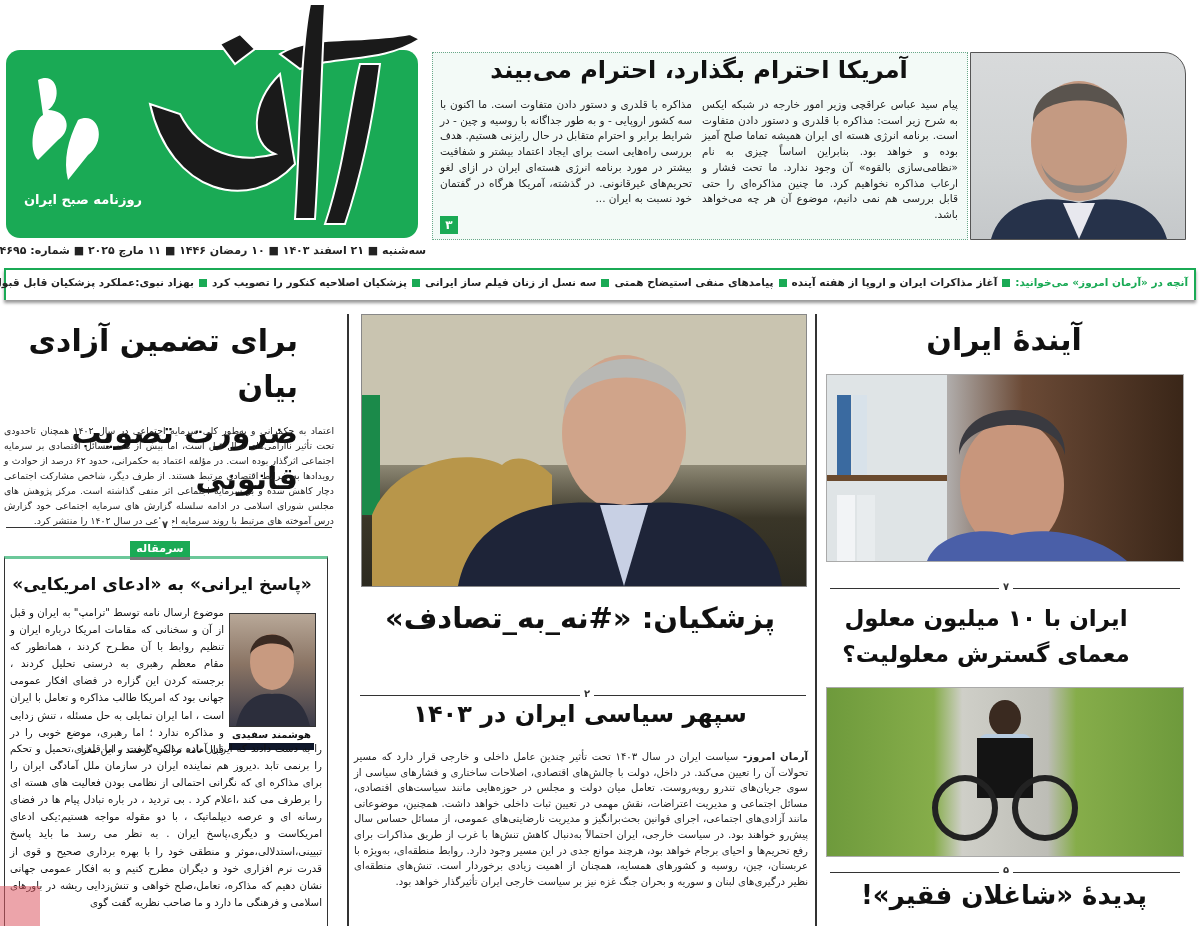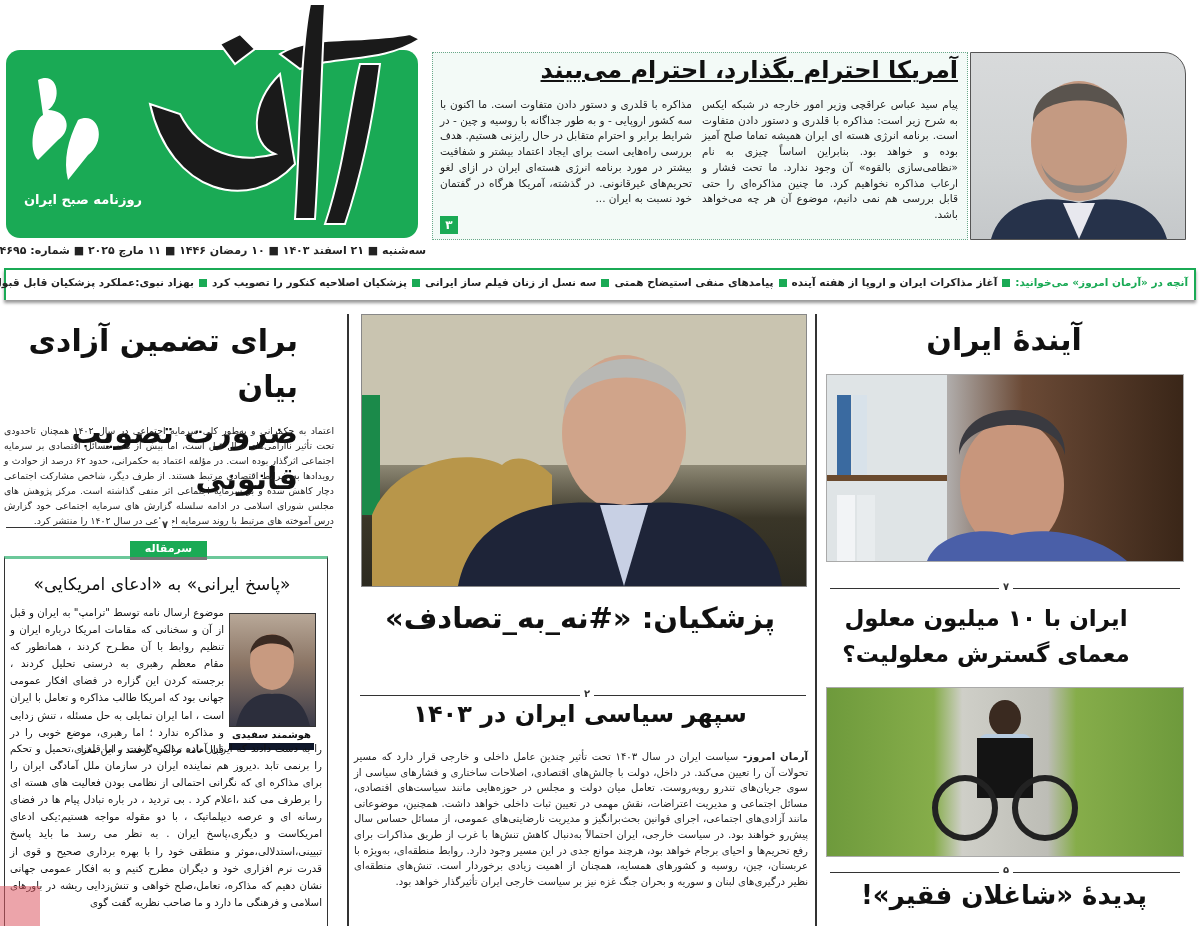--- a/index.html
+++ b/index.html
@@ -9,44 +9,44 @@
 
   
   .mast-green { left:6px; top:50px; width:412px; height:188px; background:#1aaa55; border-radius:14px; }
   .logo-main { left:110px; top:-6px; width:330px; height:240px; }
   .logo-sub { left:18px; top:60px; width:110px; height:140px; }
   .logo-tagline { left:24px; top:192px; font-size:13px; color:#fff; font-weight:bold; }
   .date-line { left:6px; top:244px; width:420px; font-size:11px; font-weight:bold; color:#222; white-space:nowrap; }
 
   
   .feature-box { left:432px; top:52px; width:534px; height:186px; border:1px dotted #6aa88a; background:#f3faf7; }
-  .feature-title { left:440px; top:56px; width:518px; font-size:24px; font-weight:bold; direction:rtl;text-decoration:underline; }
+  .feature-title { left:440px; top:56px; width:518px; font-size:24px; font-weight:bold; text-align:center; direction:rtl; }
   .feature-col { font-size:10.5px; line-height:15.7px; color:#222; direction:rtl; text-align:justify; }
   .feature-col.right { left:702px; top:97px; width:256px; }
   .feature-col.left { left:440px; top:97px; width:252px; }
   .feature-page { left:440px; top:216px; width:18px; height:18px; background:#1aaa55; color:#fff; font-size:12px; font-weight:bold; text-align:center; line-height:18px; }
   .feature-photo { left:970px; top:52px; width:214px; height:186px; border:1px solid #555; border-top-right-radius:22px; background:linear-gradient(180deg,#d8dadb 0%,#cfd2d3 60%,#c5c8ca 100%); overflow:hidden; }
 
   
   .ticker { left:4px; top:268px; width:1188px; height:30px; border:2px solid #1aaa55; border-bottom:none; box-shadow:0 3px 3px #999; background:#fff; }
   .ticker-inner { position:absolute; right:6px; top:6px; white-space:nowrap; font-size:10.5px; font-weight:bold; direction:rtl; color:#222; }
   .ticker-lead { color:#1aaa55; }
   .sq { display:inline-block; width:8px; height:8px; background:#1aaa55; margin:0 5px; vertical-align:middle; }
 
   
   .vrule { width:2px; background:#333; }
 
   
   .lc-title { left:8px; top:318px; width:290px; font-size:30px; font-weight:bold; line-height:46px; text-align:right; direction:rtl; }
   .lc-body { left:4px; top:423px; width:330px; font-size:9.3px; line-height:15px; direction:rtl; text-align:justify; color:#222; }
   .divider { height:1px; background:#333; }
   .page-marker { font-size:10px; font-weight:bold; background:#fff; padding:0 4px; color:#333; }
-  .editorial-tag { left:130px; top:541px; width:77px; height:16px; background:#1aaa55; color:#fff; font-size:11px; font-weight:bold; text-align:center; line-height:16px; border-bottom:3px solid #777; }
+  .editorial-tag { left:130px; top:541px; width:60px; height:16px; background:#1aaa55; color:#fff; font-size:11px; font-weight:bold; text-align:center; line-height:16px; border-bottom:3px solid #777; }
   .editorial-frame { left:4px; top:556px; width:322px; height:380px; border:1.5px solid #333; border-top:3px solid #6cc89a; }
-  .ed-title { left:12px; top:574px; width:300px; font-size:17px; font-weight:normal; text-align:center; direction:rtl; }
+  .ed-title { left:12px; top:574px; width:300px; font-size:17px; font-weight:bold; text-align:center; direction:rtl; }
   .ed-photo { left:229px; top:613px; width:85px; height:112px; border:1px solid #333; background:linear-gradient(180deg,#b8a898 0%,#8a7464 45%,#3c3c4a 100%); }
   .ed-author { left:229px; top:729px; width:85px; font-size:10px; font-weight:bold; text-align:center; border-bottom:7px solid #0f172a; padding-bottom:3px; }
   .ed-body-1 { left:10px; top:604px; width:214px; font-size:10.2px; line-height:17.1px; direction:rtl; text-align:justify; }
   .ed-body-2 { left:10px; top:740px; width:312px; font-size:10.2px; line-height:17.1px; direction:rtl; text-align:justify; }
   .watermark { left:0; top:886px; width:40px; height:40px; background:rgba(220,90,100,0.55); }
 
   
   .c-photo { left:361px; top:314px; width:444px; height:271px; border:1px solid #888; background:linear-gradient(180deg,#cfcab8 0%,#b9b39c 45%,#3a3628 75%,#2c2a20 100%); overflow:hidden; }
   .c-title { left:352px; top:596px; width:456px; font-size:29px; font-weight:bold; line-height:44px; text-align:center; direction:rtl; }
   .c-sub { left:352px; top:700px; width:456px; font-size:24px; font-weight:bold; text-align:center; direction:rtl; }

